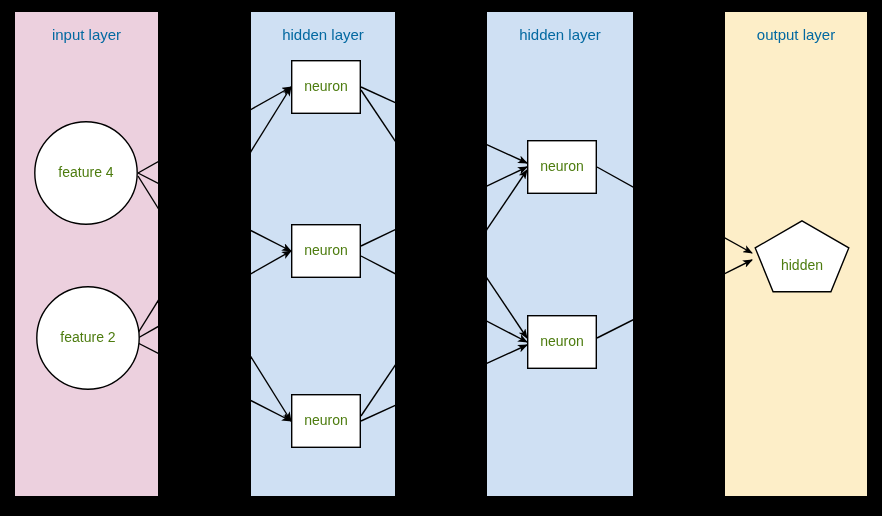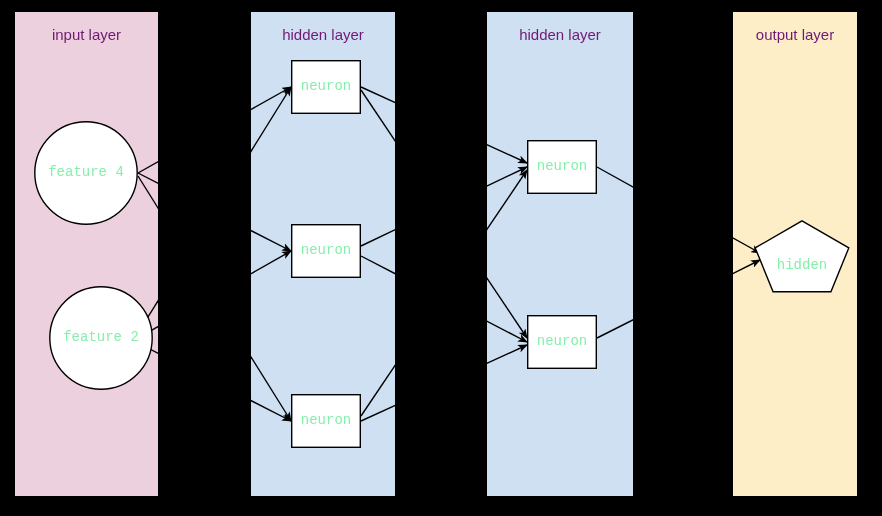--- a/index.html
+++ b/index.html
@@ -20,40 +20,40 @@
     position: absolute;
     overflow: hidden;
   }
   .layer-title {
     position: absolute;
     left: 0;
     right: 0;
     top: 14px;
     text-align: center;
     font-size: 15px;
-    color: #701a75;
+    color: #0369a1;
     font-family: "Liberation Sans", sans-serif;
     white-space: nowrap;
   }
   .edge-svg {
     position: absolute;
     left: 0;
     top: 0;
     width: 882px;
     height: 516px;
     pointer-events: none;
   }
   .node-label {
     position: absolute;
     left: 0;
     right: 0;
     text-align: center;
     font-size: 14px;
-    color: #86efac;
-    font-family: Liberation Mono, monospace;
+    color: #4d7c0f;
+    font-family: Liberation Sans, sans-serif;
     white-space: nowrap;
   }
   .node-shape {
     position: absolute;
   }
 </style>
 </head>
 <body>
 
 <div id="canvas">
@@ -124,21 +124,21 @@
           <line x1="361" y1="87" x2="527" y2="163" stroke="#000000" stroke-width="1.4" marker-end="url(#arrow-hidden-2)"></line>
           <line x1="361" y1="90" x2="527" y2="338" stroke="#000000" stroke-width="1.4" marker-end="url(#arrow-hidden-2)"></line>
           <line x1="361" y1="246" x2="527" y2="167" stroke="#000000" stroke-width="1.4" marker-end="url(#arrow-hidden-2)"></line>
           <line x1="361" y1="256" x2="527" y2="342" stroke="#000000" stroke-width="1.4" marker-end="url(#arrow-hidden-2)"></line>
           <line x1="361" y1="416" x2="527" y2="170" stroke="#000000" stroke-width="1.4" marker-end="url(#arrow-hidden-2)"></line>
           <line x1="361" y1="421" x2="527" y2="345" stroke="#000000" stroke-width="1.4" marker-end="url(#arrow-hidden-2)"></line>
           <line x1="597" y1="167" x2="752" y2="253" stroke="#000000" stroke-width="1.4" marker-end="url(#arrow-hidden-2)"></line>
           <line x1="597" y1="338" x2="752" y2="260" stroke="#000000" stroke-width="1.4" marker-end="url(#arrow-hidden-2)"></line>
         </svg>
       </div>
-      <div class="layer-panel" style="left: 725px; top: 12px; width: 124px; height: 484px; background: rgb(253, 238, 200); margin-left: 8px;">
+      <div class="layer-panel" style="left: 725px; top: 12px; width: 142px; height: 484px; background: rgb(253, 238, 200);">
         <div class="layer-title">output layer</div>
         <svg class="edge-svg" width="882" height="516" viewBox="0 0 882 516" style="left: -725px; top: -12px;">
           <defs>
             <marker id="arrow-output" markerWidth="10" markerHeight="8" refX="9" refY="4" orient="auto" markerUnits="userSpaceOnUse">
               <path d="M0,0 L10,4 L0,8 L2.6,4 Z" fill="#000000"></path>
             </marker>
           </defs>
           <line x1="138" y1="173" x2="291" y2="87" stroke="#000000" stroke-width="1.4" marker-end="url(#arrow-output)"></line>
           <line x1="138" y1="173" x2="291" y2="251" stroke="#000000" stroke-width="1.4" marker-end="url(#arrow-output)"></line>
           <line x1="138" y1="176" x2="291" y2="421" stroke="#000000" stroke-width="1.4" marker-end="url(#arrow-output)"></line>
@@ -157,21 +157,21 @@
       </div>
     </div>
 
   <div id="nodes-root">
       <div class="node-shape" style="left: 34px; top: 121px; width: 104px; height: 104px;">
         <svg width="104" height="104" viewBox="0 0 104 104" style="display: block;">
           <ellipse cx="52" cy="52" rx="51.2" ry="51.2" fill="#ffffff" stroke="#000000" stroke-width="1.4"></ellipse>
         </svg>
         <div class="node-label" style="top: 43px;">feature 4</div>
       </div>
-      <div class="node-shape" style="left: 49px; top: 286px; width: 104px; height: 104px;">
+      <div class="node-shape" style="left: 36px; top: 286px; width: 104px; height: 104px;">
         <svg width="104" height="104" viewBox="0 0 104 104" style="display: block;">
           <ellipse cx="52" cy="52" rx="51.2" ry="51.2" fill="#ffffff" stroke="#000000" stroke-width="1.4"></ellipse>
         </svg>
         <div class="node-label" style="top: 43px;">feature 2</div>
       </div>
       <div class="node-shape" style="left: 291px; top: 60px; width: 70px; height: 54px;">
         <svg width="70" height="54" viewBox="0 0 70 54" style="display: block;">
           <rect x="0.7" y="0.7" width="68.6" height="52.6" fill="#ffffff" stroke="#000000" stroke-width="1.4"></rect>
         </svg>
         <div class="node-label" style="top: 18px;">neuron</div>

